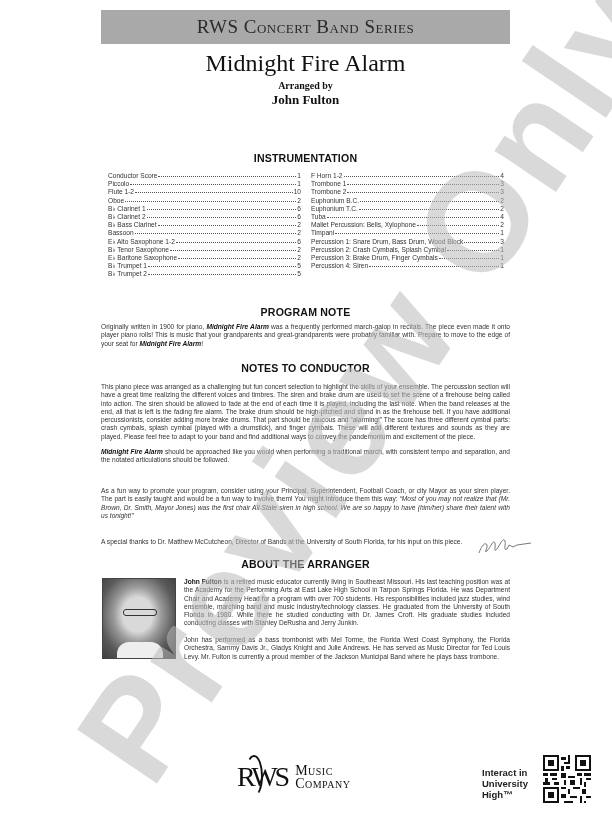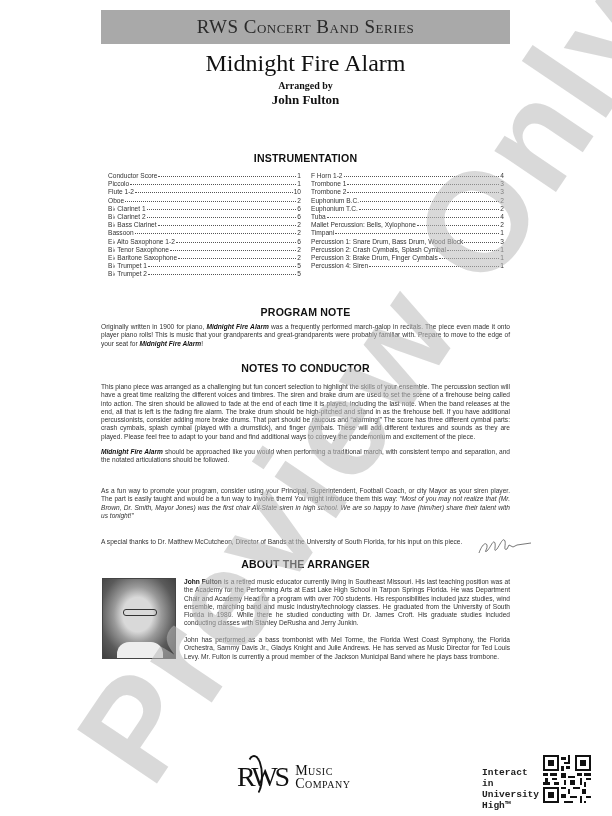--- a/index.html
+++ b/index.html
@@ -54,21 +54,21 @@
     .photo .shirt { position: absolute; left: 14px; bottom: 0; width: 46px; height: 16px; background: #eee; border-radius: 12px 12px 0 0; }
     .photo .glasses { position: absolute; left: 20px; top: 30px; width: 34px; height: 7px; border: 1.5px solid #333; border-radius: 3px; }
 
     .arranger-text { left: 184px; width: 326px; }
 
     .footer-logo { position: absolute; left: 237px; top: 757px; width: 140px; height: 40px; display: flex; align-items: center; }
     .logo-mark { font-family: Liberation Serif, serif; font-size: 28px; color: #111; letter-spacing: -3px; position: relative; }
     .logo-mark .swirl { position: absolute; left: 8px; top: -6px; width: 18px; height: 42px; border: 2px solid #111; border-radius: 50%; border-left-color: transparent; border-bottom-color: transparent; }
     .logo-text { margin-left: 8px; font-family: "Liberation Serif", serif; font-size: 14px; line-height: 13px; color: #111; font-variant: small-caps; letter-spacing: 0.5px; }
 
-    .mm-text { position: absolute; left: 482px; top: 767px; font-family: Liberation Mono, monospace; font-size: 9.5px; line-height: 11px; font-weight: bold; color: #222; }
+    .mm-text { position: absolute; left: 482px; top: 767px; font-family: Liberation Sans, sans-serif; font-size: 9.5px; line-height: 11px; font-weight: bold; color: #222; }
     .qr { position: absolute; left: 543px; top: 755px; width: 48px; height: 48px; }
 
     .watermark {
       position: absolute; left: -60px; top: 360px; width: 780px; text-align: center;
       font-family: "Liberation Sans", sans-serif; font-weight: bold; font-size: 140px;
       color: rgba(185,185,185,0.55); transform: rotate(-56deg); transform-origin: 50% 50%;
       pointer-events: none; white-space: nowrap; letter-spacing: 4px;
     }
   </style>
 </head>

